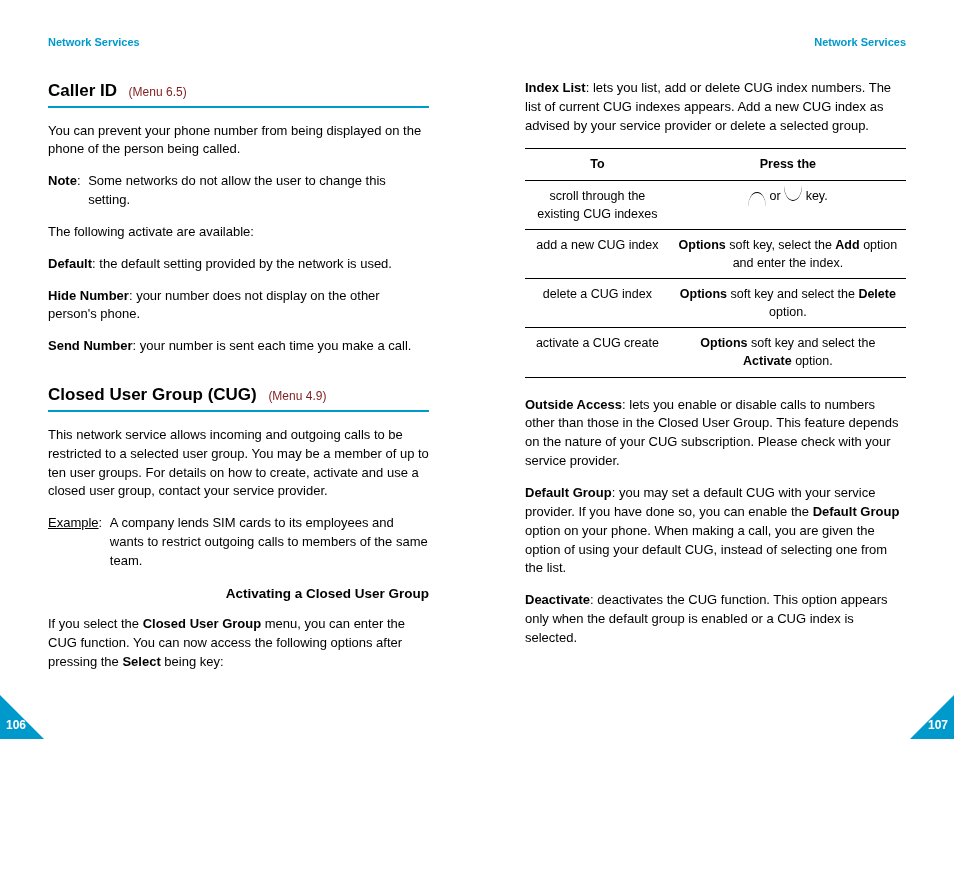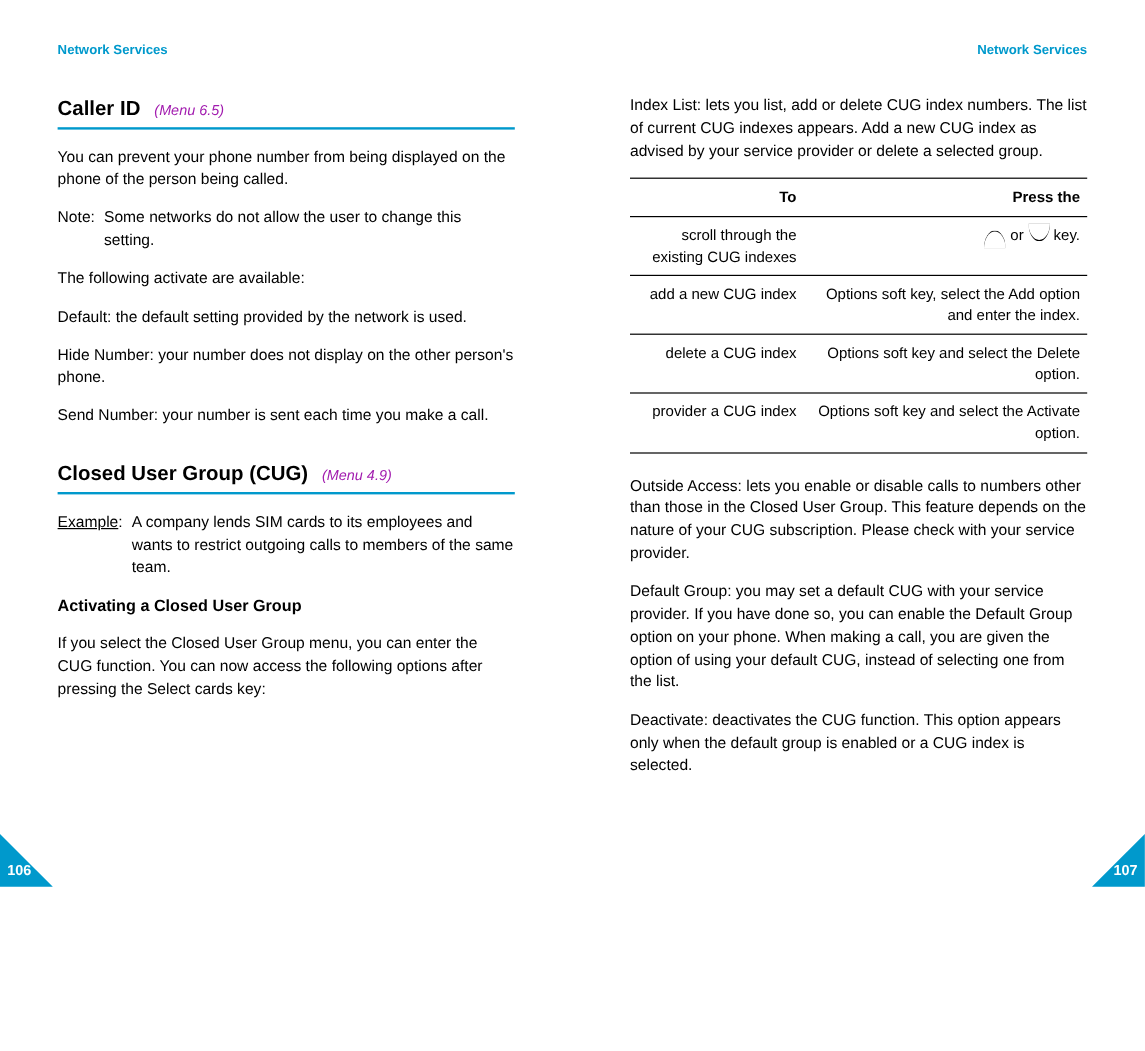--- a/index.html
+++ b/index.html
@@ -34,51 +34,51 @@
     border-bottom: 2px solid #0099cc;
     padding-bottom: 2px;
     margin-bottom: 14px;
   }
   .h2 {
     font-size: 17px;
     font-weight: bold;
     display: inline;
   }
   .menu-ref {
-    font-style: italic;
     font-size: 12px;
     margin-left: 8px;
-    color: #a21caf;
+    color: #7f1d1d;
   }
   p { margin-bottom: 13px; }
   .note-block, .example-block {
     display: flex;
     margin-bottom: 13px;
   }
   .note-block .lbl, .example-block .lbl {
     flex: 0 0 auto;
     padding-right: 4px;
   }
   .example-block .lbl span { text-decoration: underline; }
   .note-block .txt, .example-block .txt { flex: 1; }
   .h3 {
     font-size: 13.5px;
     font-weight: bold;
     margin-top: 12px;
     margin-bottom: 12px;
-  }
-  b { font-weight: normal; }
+    text-align: right;
+  }
+  b { font-weight: bold; }
   table {
     width: 100%;
     border-collapse: collapse;
     margin: 10px 0 18px 0;
     font-size: 12.5px;
   }
   th, td {
-    text-align: right;
+    text-align: center;
     vertical-align: top;
     padding: 6px 6px;
     border-top: 1px solid #000;
     border-bottom: 1px solid #000;
   }
   th:first-child, td:first-child { width: 38%; }
   th { font-weight: bold; }
   .icon-arc {
     display: inline-block;
     width: 18px;
@@ -153,30 +153,31 @@
   <p><b>Hide Number</b><span>: your number does not display on the other person's phone.</span></p>
   <p><b>Send Number</b><span>: your number is sent each time you make a call.</span></p>
 
   <div style="height:14px"></div>
 
   <div class="h2wrap">
     <span class="h2">Closed User Group (CUG)</span>
     <span class="menu-ref">(Menu 4.9)</span>
   </div>
 
+  <p>This network service allows incoming and outgoing calls to be restricted to a selected user group. You may be a member of up to ten user groups. For details on how to create, activate and use a closed user group, contact your service provider.</p>
 
   <div class="example-block">
     <div class="lbl"><span>Example</span>:&nbsp;</div>
     <div class="txt">A company lends SIM cards to its employees and wants to restrict outgoing calls to members of the same team.</div>
   </div>
 
   <div class="h3">Activating a Closed User Group</div>
 
   <p>
-    <span>If you select the </span><b>Closed User Group</b><span> menu, you can enter the CUG function. You can now access the following options after pressing the </span><b>Select</b><span> cards key:</span>
+    <span>If you select the </span><b>Closed User Group</b><span> menu, you can enter the CUG function. You can now access the following options after pressing the </span><b>Select</b><span> being key:</span>
   </p>
 
   <div class="corner left"></div>
   <div class="pgnum left">106</div>
 </div>
 
 <div class="page page-right">
   <div class="header r">Network Services</div>
 
   <p><b>Index List</b><span>: lets you list, add or delete CUG index numbers. The list of current CUG indexes appears. Add a new CUG index as advised by your service provider or delete a selected group.</span></p>
@@ -195,21 +196,21 @@
         </tr>
         <tr>
           <td>add a new CUG index</td>
           <td><b>Options</b><span> soft key, select the </span><b>Add</b><span> option and enter the index.</span></td>
         </tr>
         <tr>
           <td>delete a CUG index</td>
           <td><b>Options</b><span> soft key and select the </span><b>Delete</b><span> option.</span></td>
         </tr>
         <tr>
-          <td>provider a CUG index</td>
+          <td>activate a CUG create</td>
           <td><b>Options</b><span> soft key and select the </span><b>Activate</b><span> option.</span></td>
         </tr>
       </tbody>
   </table>
 
   <p><b>Outside Access</b><span>: lets you enable or disable calls to numbers other than those in the Closed User Group. This feature depends on the nature of your CUG subscription. Please check with your service provider.</span></p>
 
   <p><b>Default Group</b><span>: you may set a default CUG with your service provider. If you have done so, you can enable the </span><b>Default Group</b><span> option on your phone. When making a call, you are given the option of using your default CUG, instead of selecting one from the list.</span></p>
 
   <p><b>Deactivate</b><span>: deactivates the CUG function. This option appears only when the default group is enabled or a CUG index is selected.</span></p>

